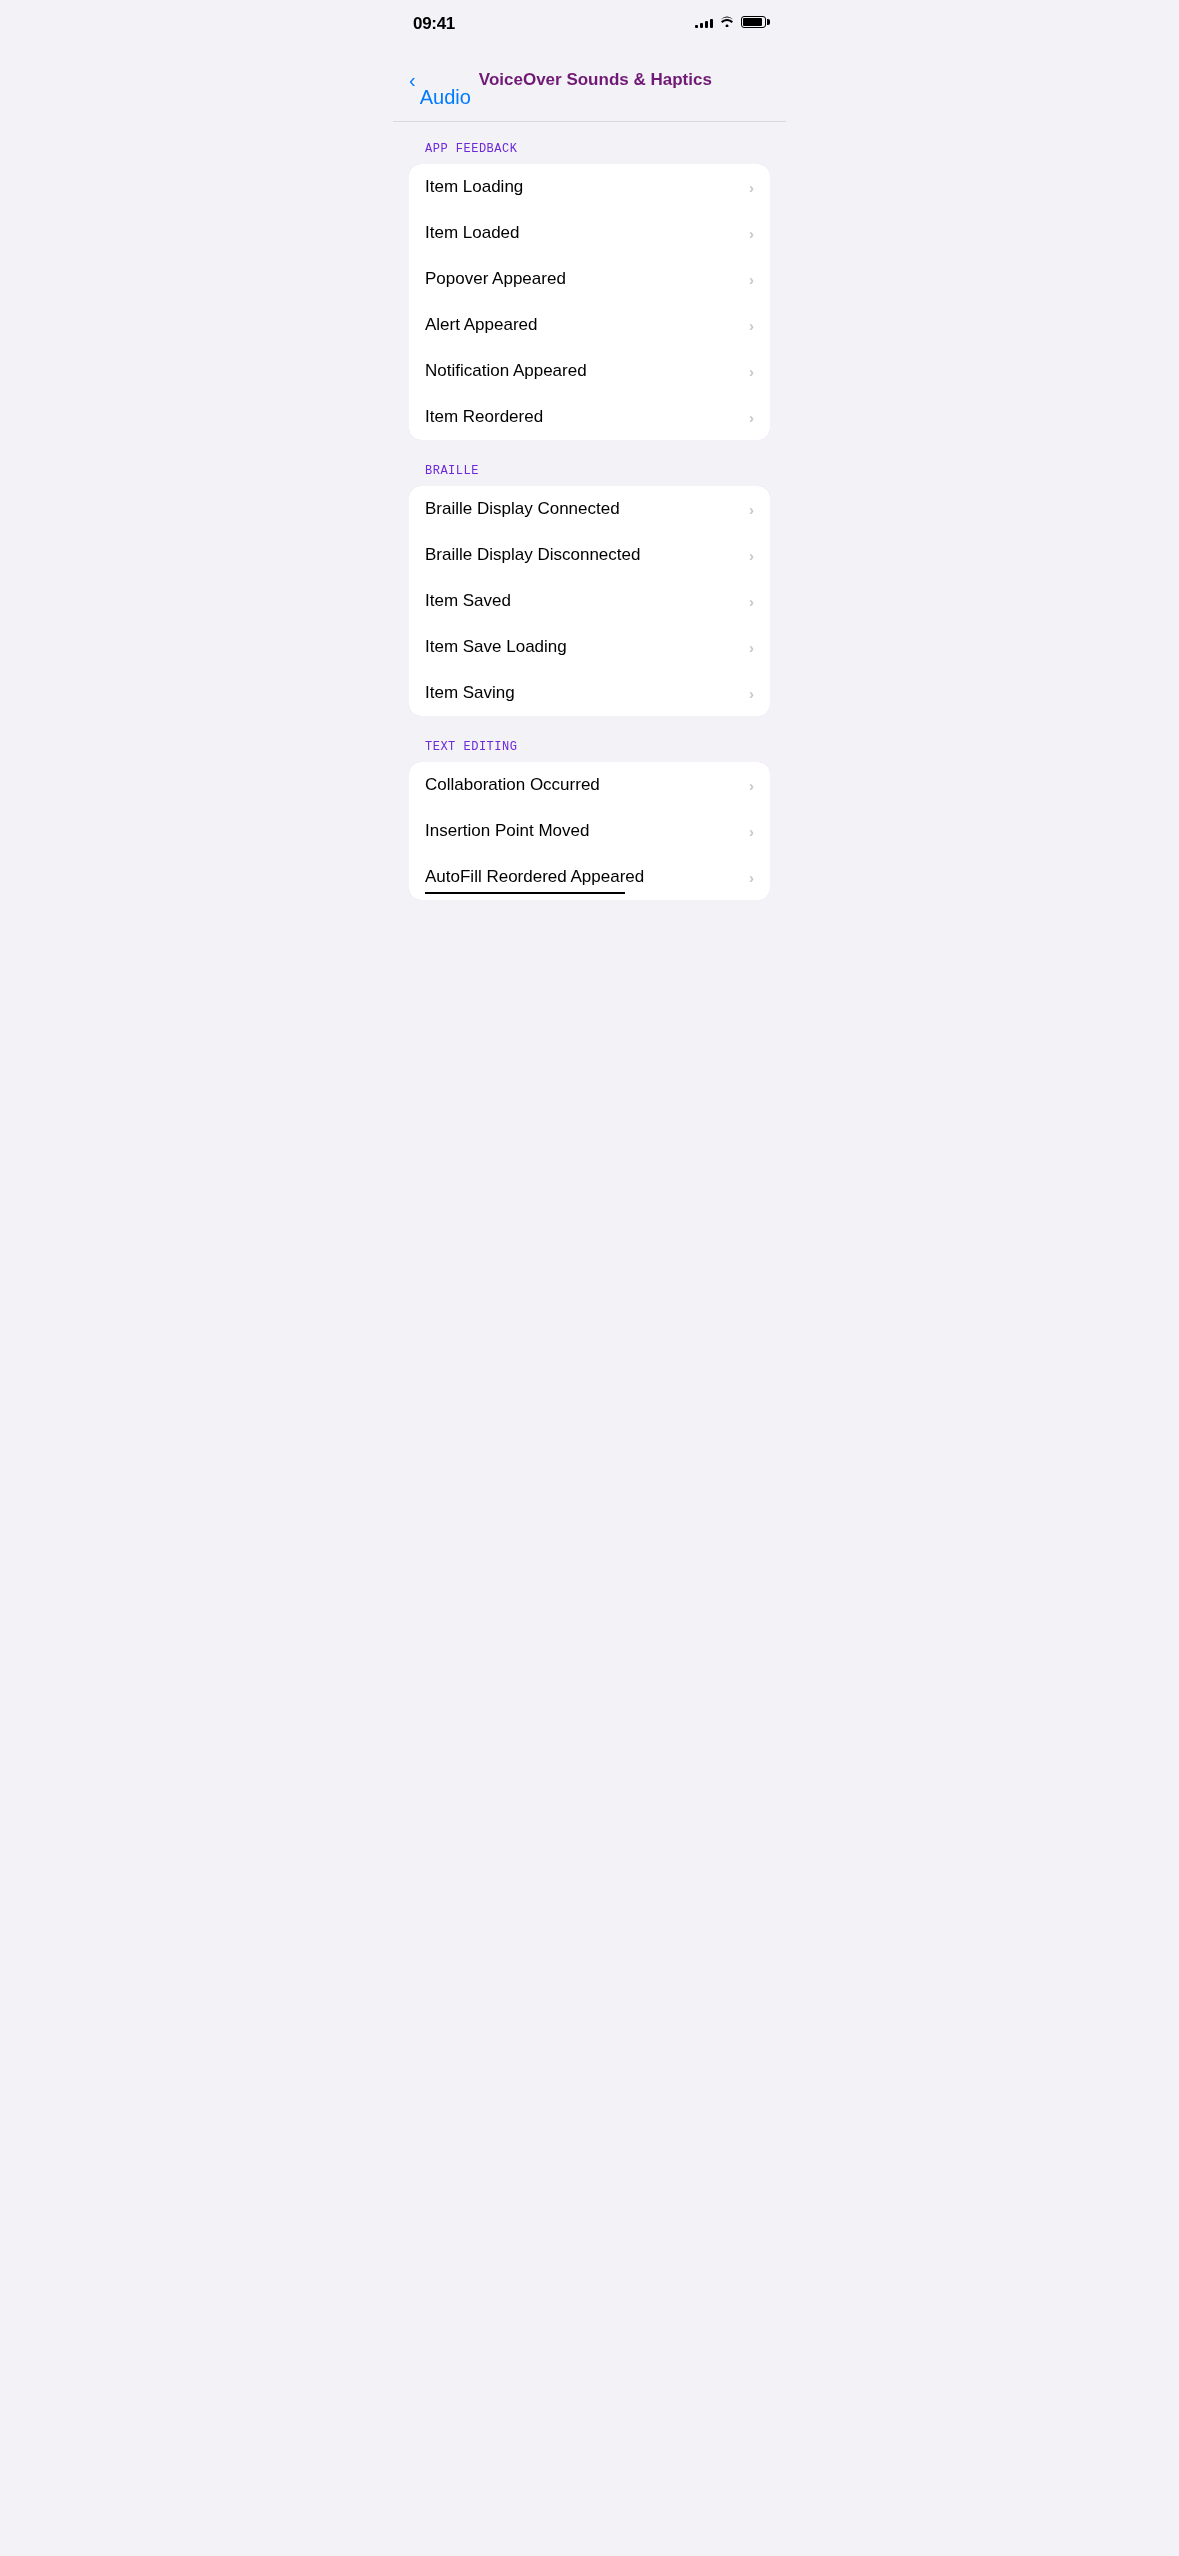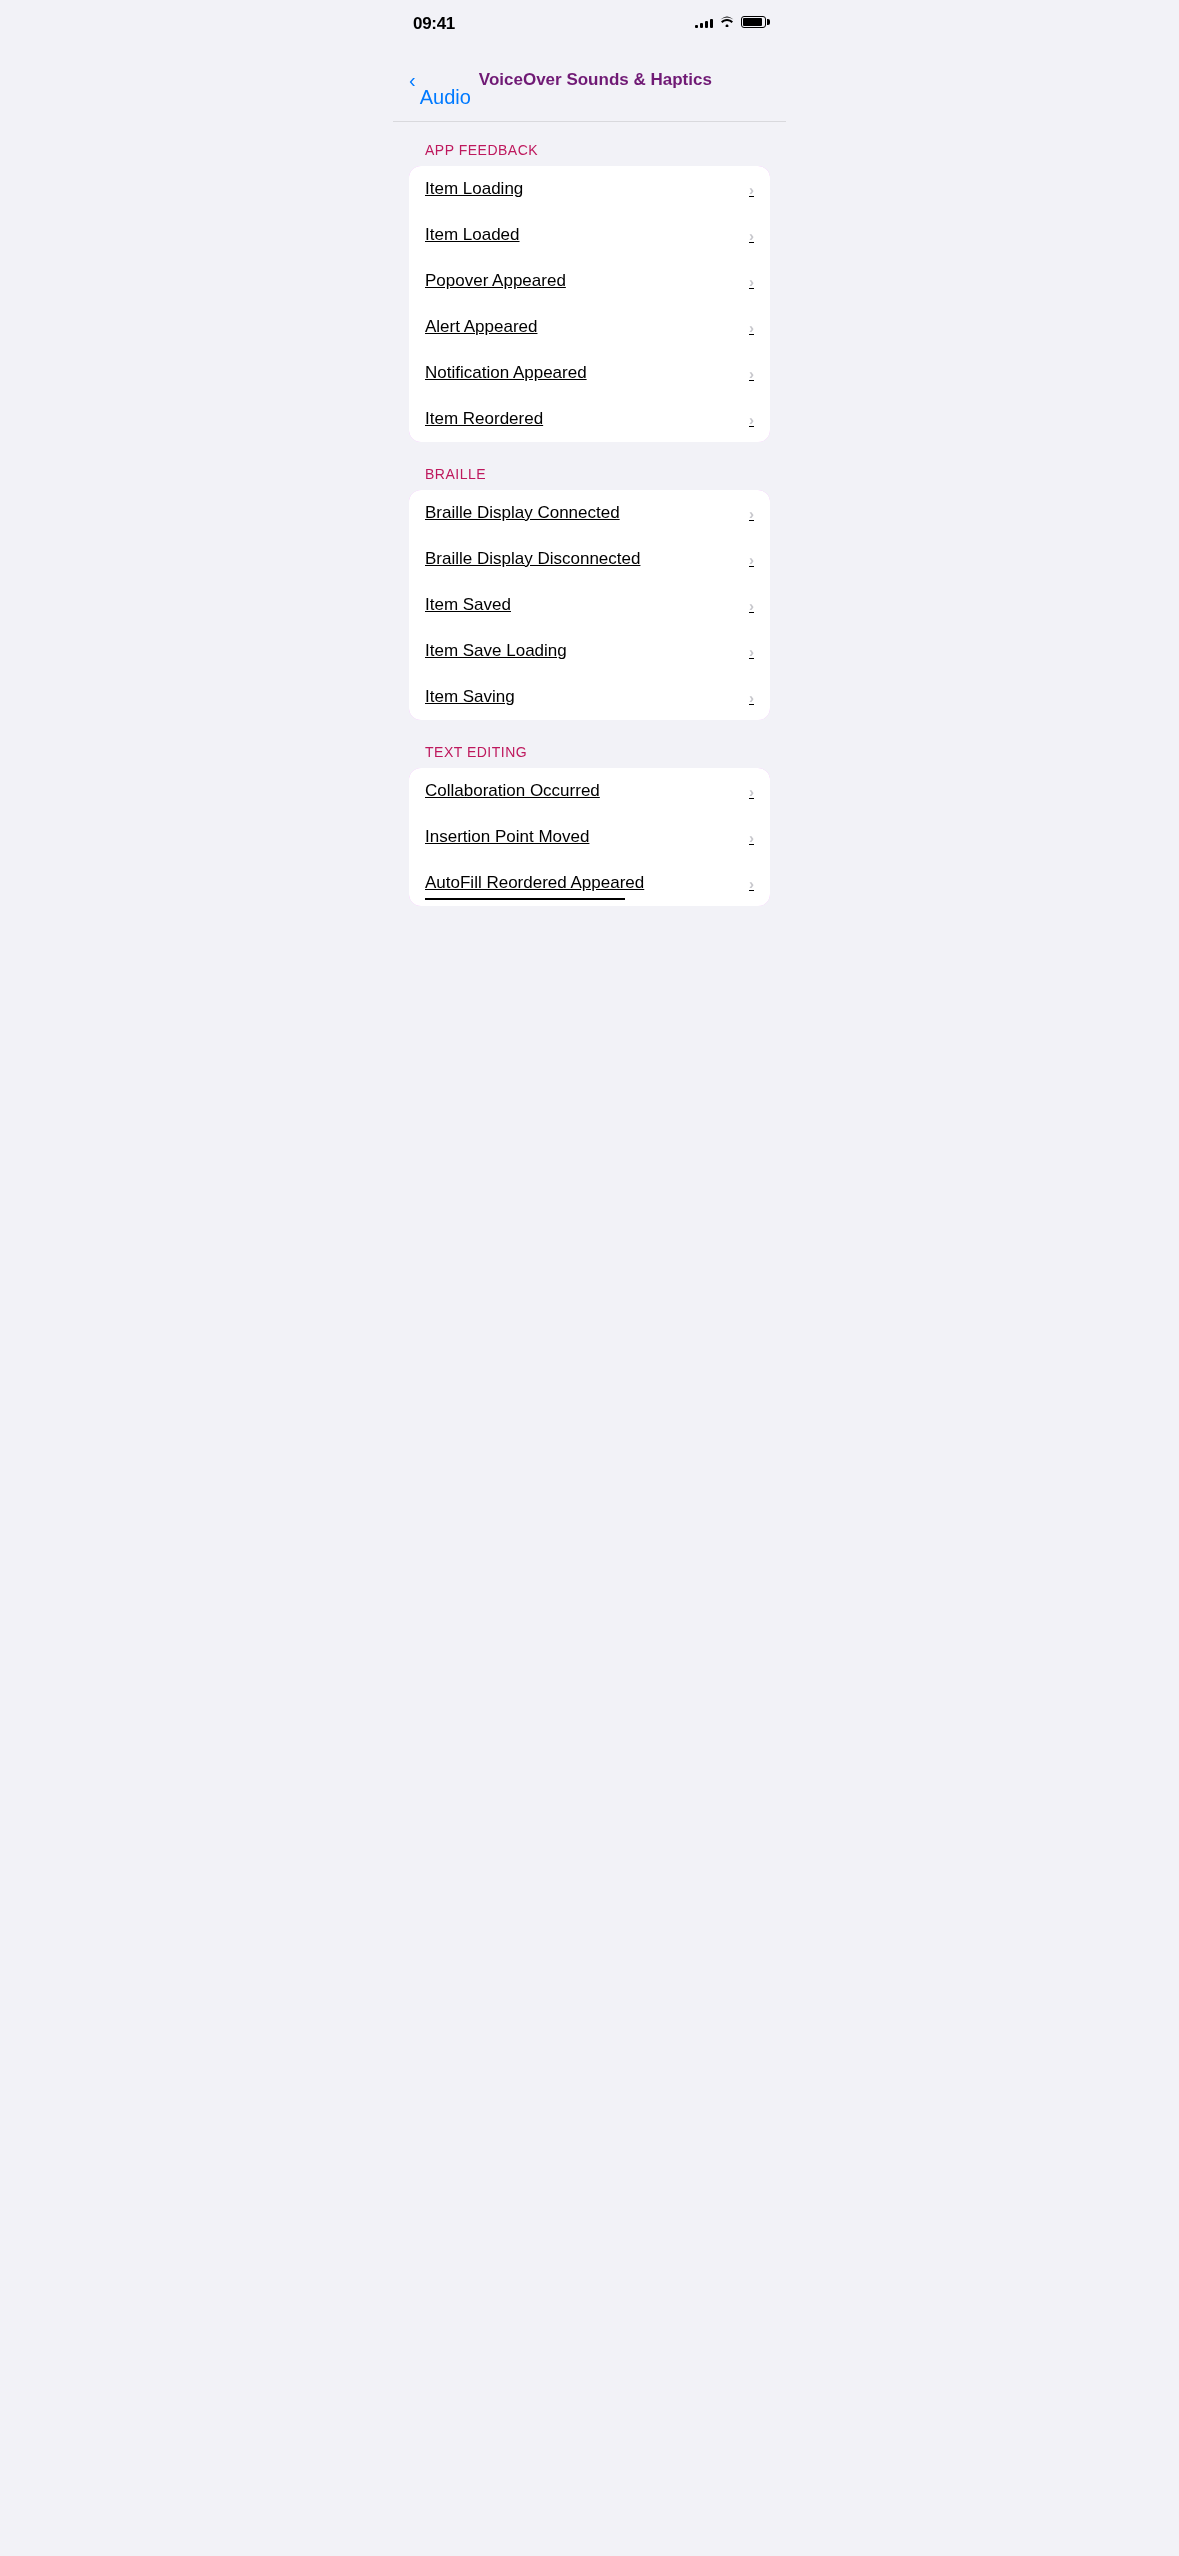--- a/index.html
+++ b/index.html
@@ -127,34 +127,34 @@
 
     .content {
       padding: 20px 0;
     }
 
     .section {
       margin-bottom: 24px;
     }
 
     .section-header {
-      font-size: 14px;
+      font-size: 12px;
       font-weight: 400;
-      color: #be185d;
+      color: #6d28d9;
       letter-spacing: 0.5px;
       text-transform: uppercase;
       padding: 0 32px 8px 32px;
+      font-family: Liberation Mono, monospace;
     }
 
     .list-group {
       background-color: #f0abfc;
       border-radius: 12px;
       margin: 0 16px;
       overflow: hidden;
-      text-decoration: underline;
     }
 
     .list-item {
       display: flex;
       justify-content: space-between;
       align-items: center;
       padding: 13px 16px;
       background-color: #fff;
       cursor: pointer;
       position: relative;

